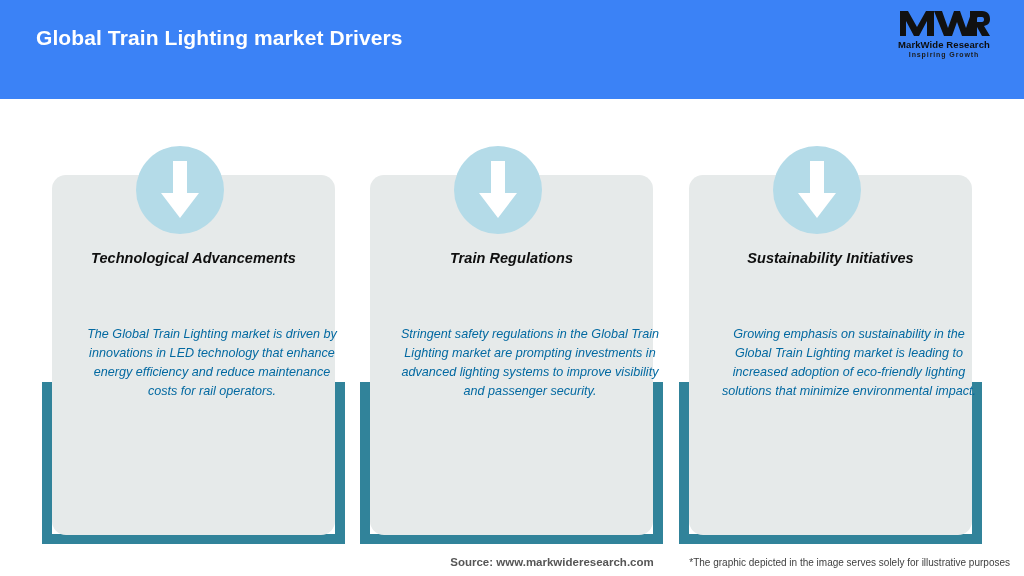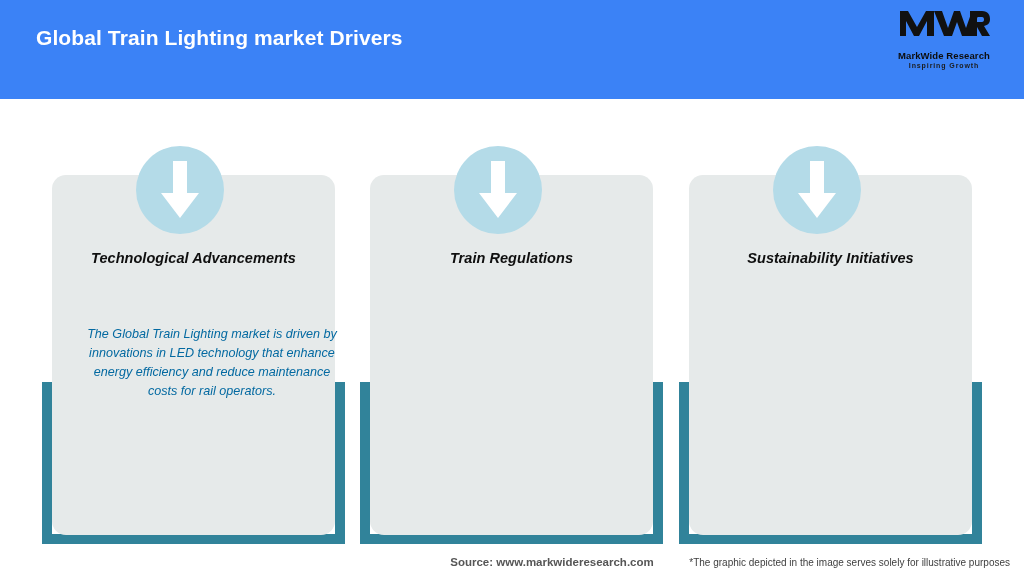--- a/index.html
+++ b/index.html
@@ -45,21 +45,21 @@
   .logo-mark {
     display: block;
     margin: 0 auto;
   }
   .logo-name {
     display: block;
     font-size: 9.5px;
     font-weight: bold;
     color: #0d0d0d;
     letter-spacing: 0.1px;
-    margin-top: 12px;
+    margin-top: 1px;
     white-space: nowrap;
   }
   .logo-tag {
     display: block;
     font-size: 7px;
     font-weight: bold;
     color: #1c1c1c;
     letter-spacing: 0.9px;
     margin-top: 1px;
     white-space: nowrap;
@@ -218,36 +218,38 @@
   </div>
 
   <div class="driver" style="left:360px;">
     <div class="frame">
       <div class="frame-left"></div>
       <div class="frame-right"></div>
       <div class="frame-bottom"></div>
     </div>
     <div class="card">
       <div class="card-title">Train Regulations</div>
+      <div class="card-body">Stringent safety regulations in the Global Train Lighting market are prompting investments in advanced lighting systems to improve visibility and passenger security.</div>
     </div>
     <div class="badge">
       <svg width="42" height="58" viewBox="0 0 42 58">
         <path d="M14 0 L28 0 L28 32 L40 32 L21 57 L2 32 L14 32 Z" fill="#ffffff"></path>
       </svg>
     </div>
   </div>
 
   <div class="driver" style="left:679px;">
     <div class="frame">
       <div class="frame-left"></div>
       <div class="frame-right"></div>
       <div class="frame-bottom"></div>
     </div>
     <div class="card">
       <div class="card-title">Sustainability Initiatives</div>
+      <div class="card-body">Growing emphasis on sustainability in the Global Train Lighting market is leading to increased adoption of eco-friendly lighting solutions that minimize environmental impact.</div>
     </div>
     <div class="badge">
       <svg width="42" height="58" viewBox="0 0 42 58">
         <path d="M14 0 L28 0 L28 32 L40 32 L21 57 L2 32 L14 32 Z" fill="#ffffff"></path>
       </svg>
     </div>
   </div>
 
 </div>
 

